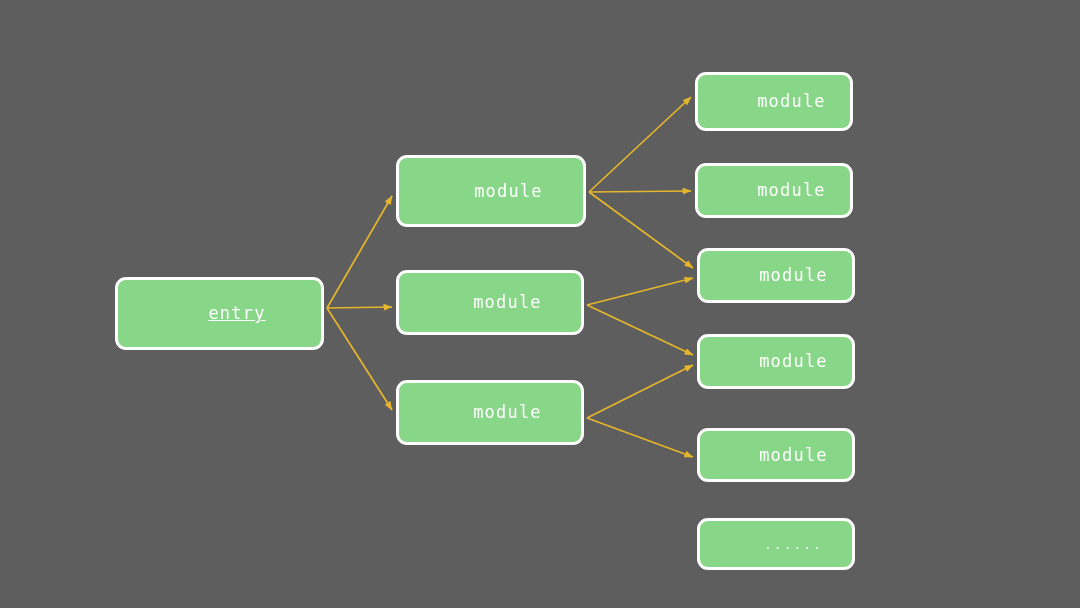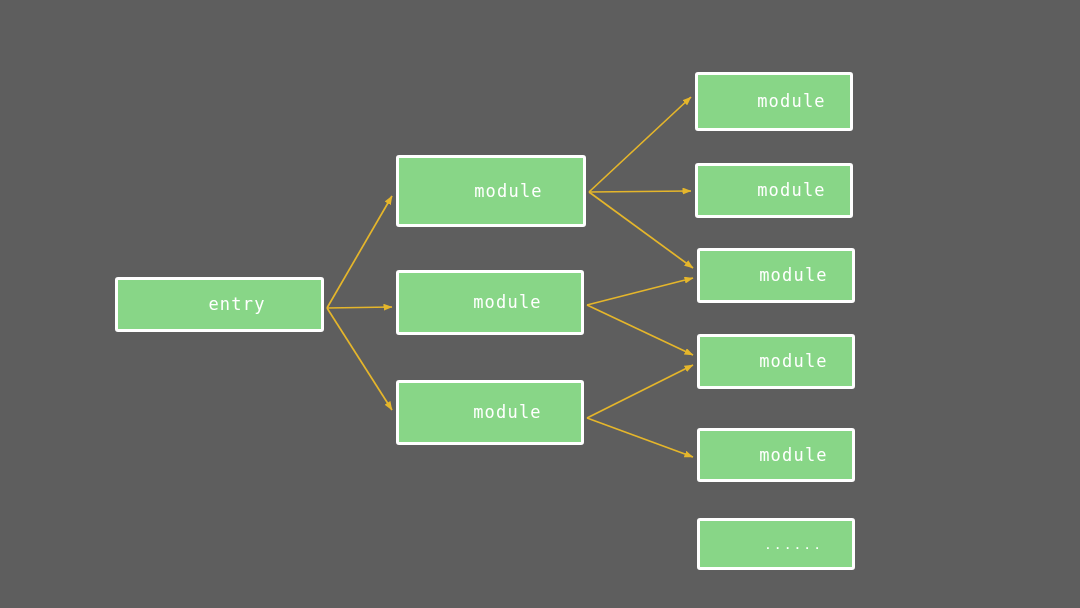--- a/index.html
+++ b/index.html
@@ -27,21 +27,21 @@
     top: 0;
     width: 1080px;
     height: 608px;
     pointer-events: none;
   }
   .node {
     position: absolute;
     box-sizing: border-box;
     background: #88d687;
     border: 3px solid #ffffff;
-    border-radius: 3px;
+    border-radius: 11px;
     color: #ffffff;
     display: flex;
     align-items: center;
     justify-content: center;
     font-family: "DejaVu Sans Mono", "Liberation Mono", monospace;
     font-size: 17px;
     letter-spacing: 1.2px;
     line-height: 1;
     text-align: center;
     white-space: nowrap;
@@ -72,21 +72,21 @@
         <line x1="589" y1="192" x2="691" y2="191" stroke="#e5b62b" stroke-width="1.7" marker-end="url(#arrowhead)"></line>
         <line x1="589" y1="192" x2="693" y2="268" stroke="#e5b62b" stroke-width="1.7" marker-end="url(#arrowhead)"></line>
         <line x1="587" y1="305" x2="693" y2="278" stroke="#e5b62b" stroke-width="1.7" marker-end="url(#arrowhead)"></line>
         <line x1="587" y1="305" x2="693" y2="355" stroke="#e5b62b" stroke-width="1.7" marker-end="url(#arrowhead)"></line>
         <line x1="587" y1="418" x2="693" y2="365" stroke="#e5b62b" stroke-width="1.7" marker-end="url(#arrowhead)"></line>
         <line x1="587" y1="418" x2="693" y2="457" stroke="#e5b62b" stroke-width="1.7" marker-end="url(#arrowhead)"></line>
       </g>
   </svg>
 
   <div id="nodes-layer">
-      <div class="node" style="left: 115px; top: 277px; width: 209px; height: 55px; background: rgb(136, 214, 135); border-color: rgb(255, 255, 255); color: rgb(255, 255, 255);">
+      <div class="node" style="left: 115px; top: 277px; width: 209px; height: 73px; background: rgb(136, 214, 135); border-color: rgb(255, 255, 255); color: rgb(255, 255, 255); text-decoration: underline;">
         <span>entry</span>
       </div>
       <div class="node" style="left: 396px; top: 155px; width: 190px; height: 72px; background: rgb(136, 214, 135); border-color: rgb(255, 255, 255); color: rgb(255, 255, 255);">
         <span>module</span>
       </div>
       <div class="node" style="left: 396px; top: 270px; width: 188px; height: 65px; background: rgb(136, 214, 135); border-color: rgb(255, 255, 255); color: rgb(255, 255, 255);">
         <span>module</span>
       </div>
       <div class="node" style="left: 396px; top: 380px; width: 188px; height: 65px; background: rgb(136, 214, 135); border-color: rgb(255, 255, 255); color: rgb(255, 255, 255);">
         <span>module</span>

